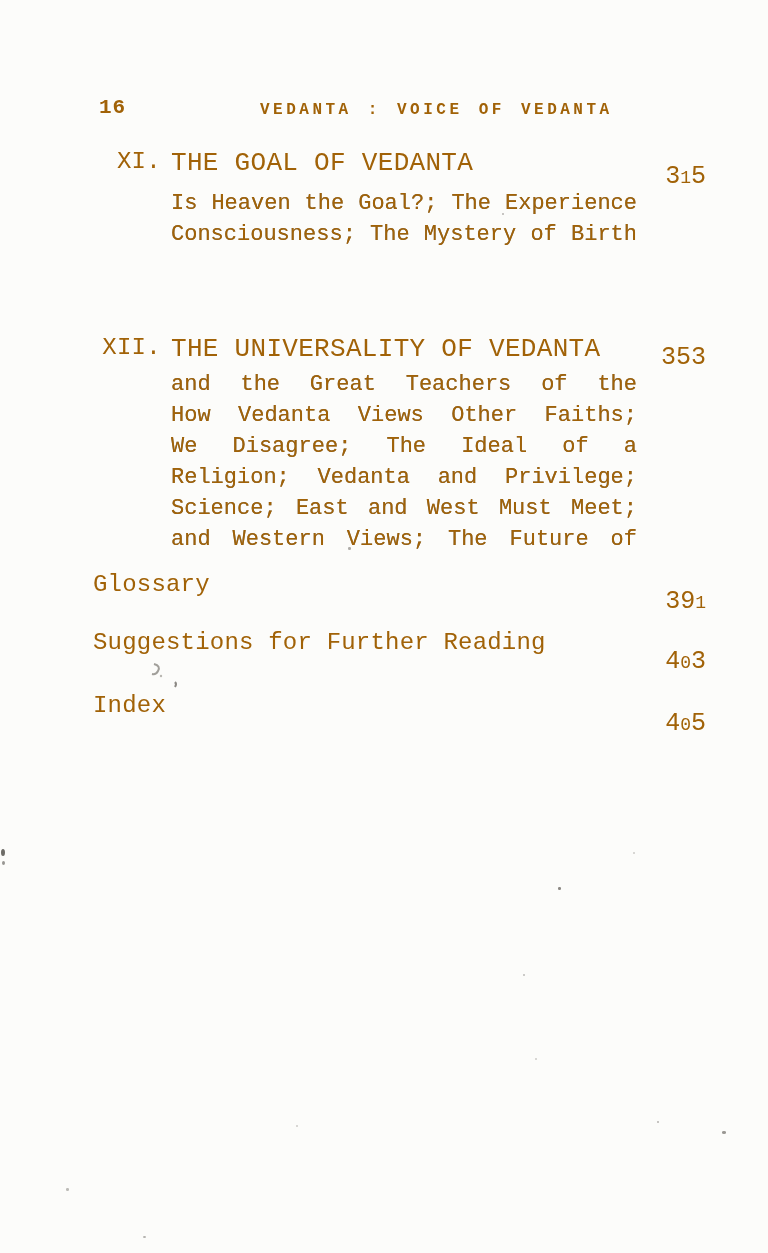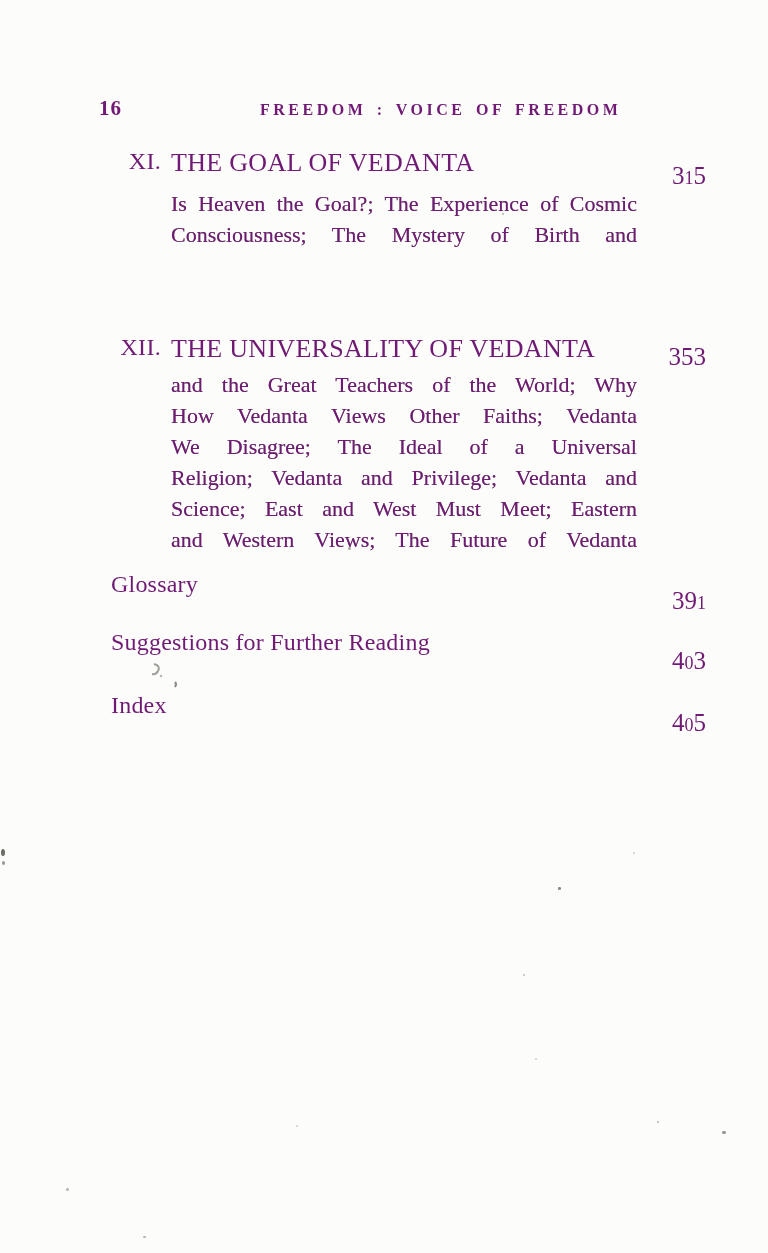--- a/index.html
+++ b/index.html
@@ -2,22 +2,22 @@
 <html><head>
 <meta charset="utf-8">
 <style>
   html, body { margin: 0; padding: 0; background: #fcfcfa; }
   .page {
     position: relative;
     width: 768px;
     height: 1253px;
     background: #fcfcfa;
     overflow: hidden;
-    font-family: Liberation Serif, serif;
-    color: #701a75;
+    font-family: Liberation Mono, monospace;
+    color: #a16207;
   }
 
   .folio {
     position: absolute;
     left: 99px;
     top: 96px;
     font-size: 21px;
     font-weight: 700;
     letter-spacing: 1px;
   }
@@ -80,21 +80,20 @@
   #ch2-numeral, #ch2-title { top: 334px; }
   #ch2-page  { top: 343px; text-align: right; }
   #ch2-body  { top: 369px; }
 
   .bm-label {
     position: absolute;
     left: 93px;
     font-size: 24px;
     letter-spacing: 0.2px;
     white-space: nowrap;
-    margin-left: 18px;
   }
   #bm1-label { top: 571px; }
   #bm1-page  { top: 587px; }
   #bm2-label { top: 629px; }
   #bm2-page  { top: 647px; }
   #bm3-label { top: 692px; }
   #bm3-page  { top: 709px; }
 
   
   .speck {
@@ -105,21 +104,21 @@
   .smudge { position: absolute; left: 148px; top: 662px; }
   .edge-mark { position: absolute; background: #55524c; border-radius: 50%; }
 </style>
 </head>
 <body>
 
 <div class="page">
 
   <div class="folio">16</div>
 
-  <div class="running-header">FREEDOM : VOICE OF FREEDOM</div>
+  <div class="running-header">VEDANTA : VOICE OF VEDANTA</div>
 
   <div class="chapter-entry">
     <div id="ch1-numeral" class="chapter-numeral">XI.</div>
     <div id="ch1-title" class="chapter-title">THE GOAL OF VEDANTA</div>
     <div id="ch1-page" class="pagenum">3<span class="os">1</span>5</div>
     <div id="ch1-body" class="chapter-body">
         <div class="line">Is Heaven the Goal?; The Experience of Cosmic</div>
         <div class="line">Consciousness; The Mystery of Birth and</div>
       </div>
   </div>

